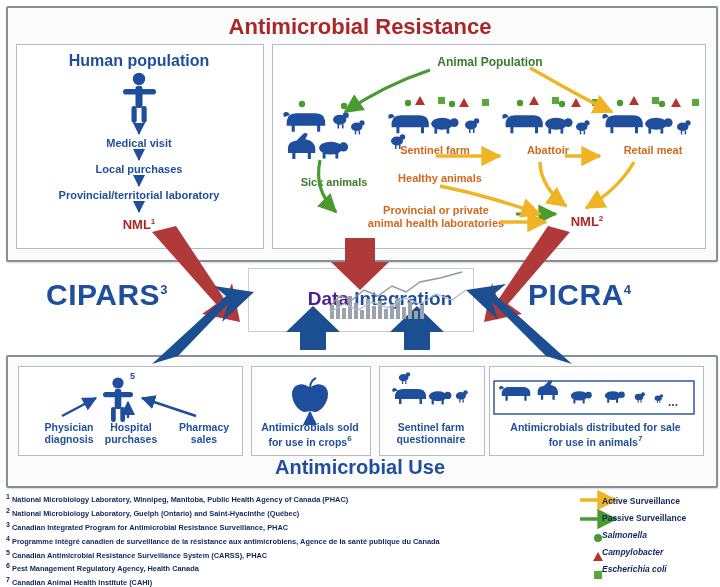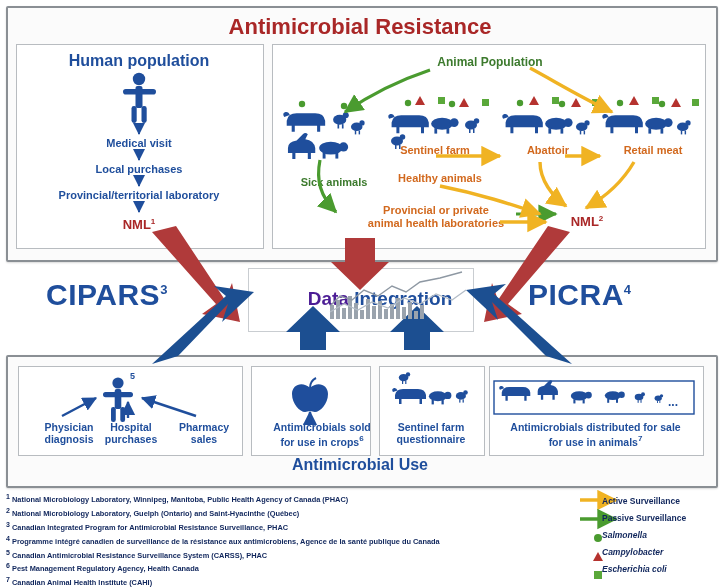--- a/index.html
+++ b/index.html
@@ -41,21 +41,21 @@
     text-align: center;
     color: #a92727;
     font-size: 22px;
     font-weight: bold;
   }
   .title-amu {
     position: absolute;
     left: 0; right: 0;
     text-align: center;
     color: #1f4e9c;
-    font-size: 16px;
+    font-size: 20px;
     font-weight: bold;
   }
 
   .lbl {
     position: absolute;
     font-size: 11px;
     color: #1f4e9c;
     font-weight: bold;
     text-align: center;
     line-height: 12px;
@@ -194,21 +194,21 @@
   </div>
   <div class="lbl blue" style="left:95px; top:421px; width:72px; font-size:10.5px;">
     <div>Hospital</div>
     <div>purchases</div>
   </div>
   <div class="lbl blue" style="left:170px; top:421px; width:68px; font-size:10.5px;">
     <div>Pharmacy</div>
     <div>sales</div>
   </div>
 
-  <div class="lbl blue" style="left:264px; top:421px; width:116px; font-size:10.5px;">
+  <div class="lbl blue" style="left:252px; top:421px; width:116px; font-size:10.5px;">
     <div>Antimicrobials sold</div>
     <div><span>for use in crops</span><span class="sup">6</span></div>
   </div>
 
   <div class="lbl blue" style="left:380px; top:421px; width:102px; font-size:10.5px;">
     <div>Sentinel farm</div>
     <div>questionnaire</div>
   </div>
 
   <div class="lbl blue" style="left:490px; top:421px; width:211px; font-size:10.5px;">

